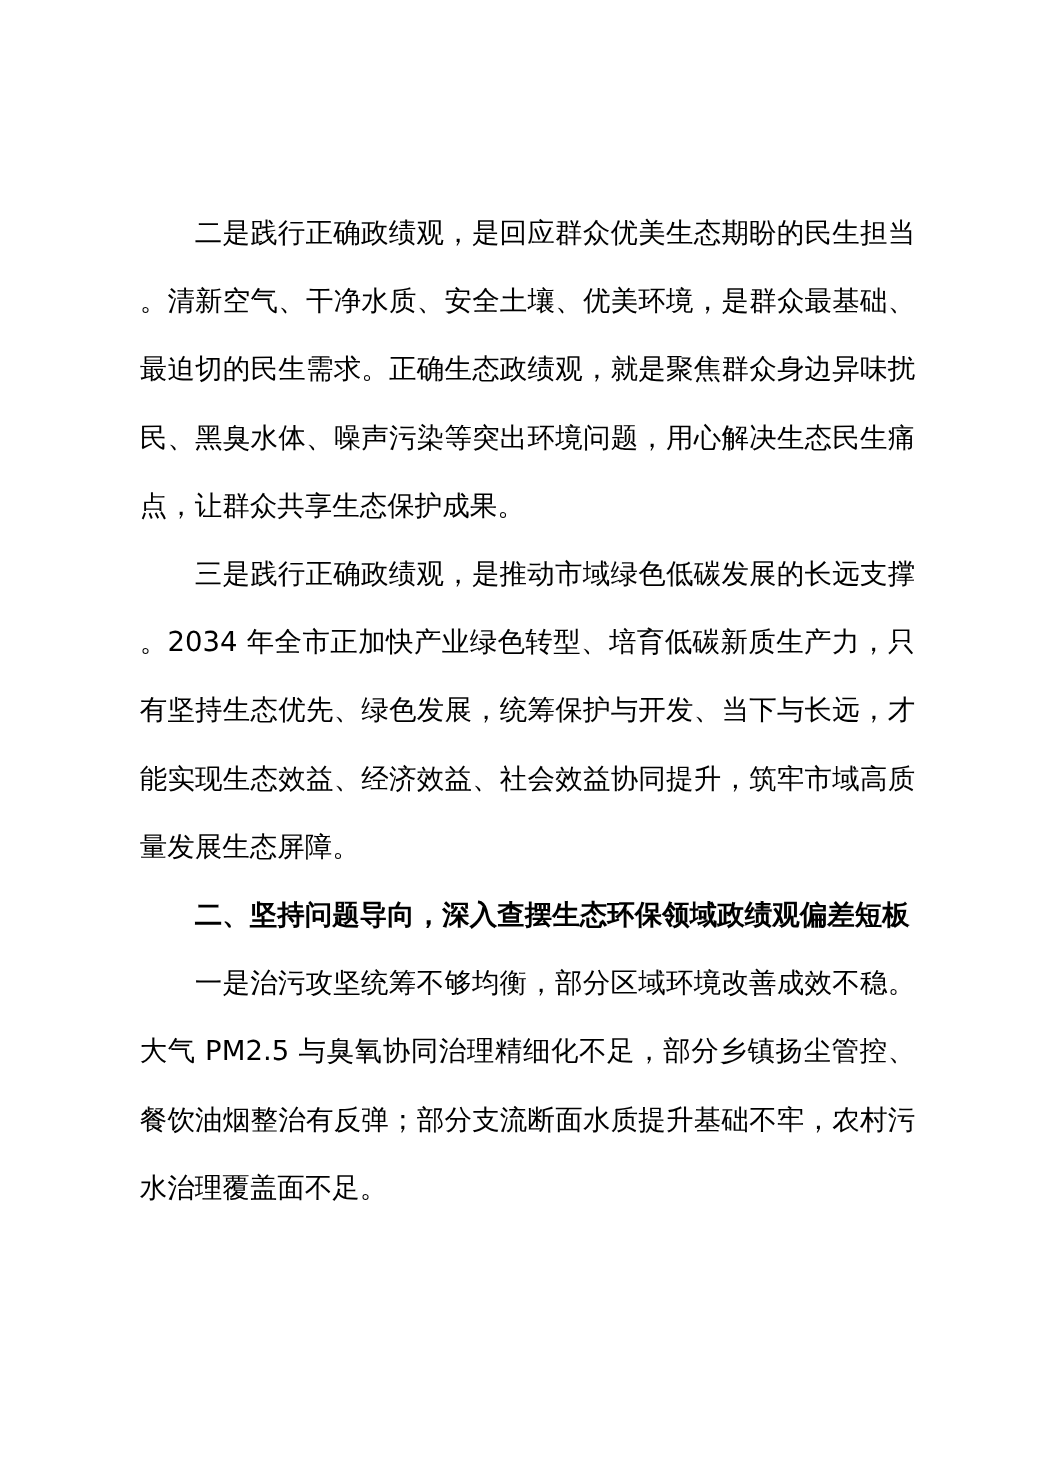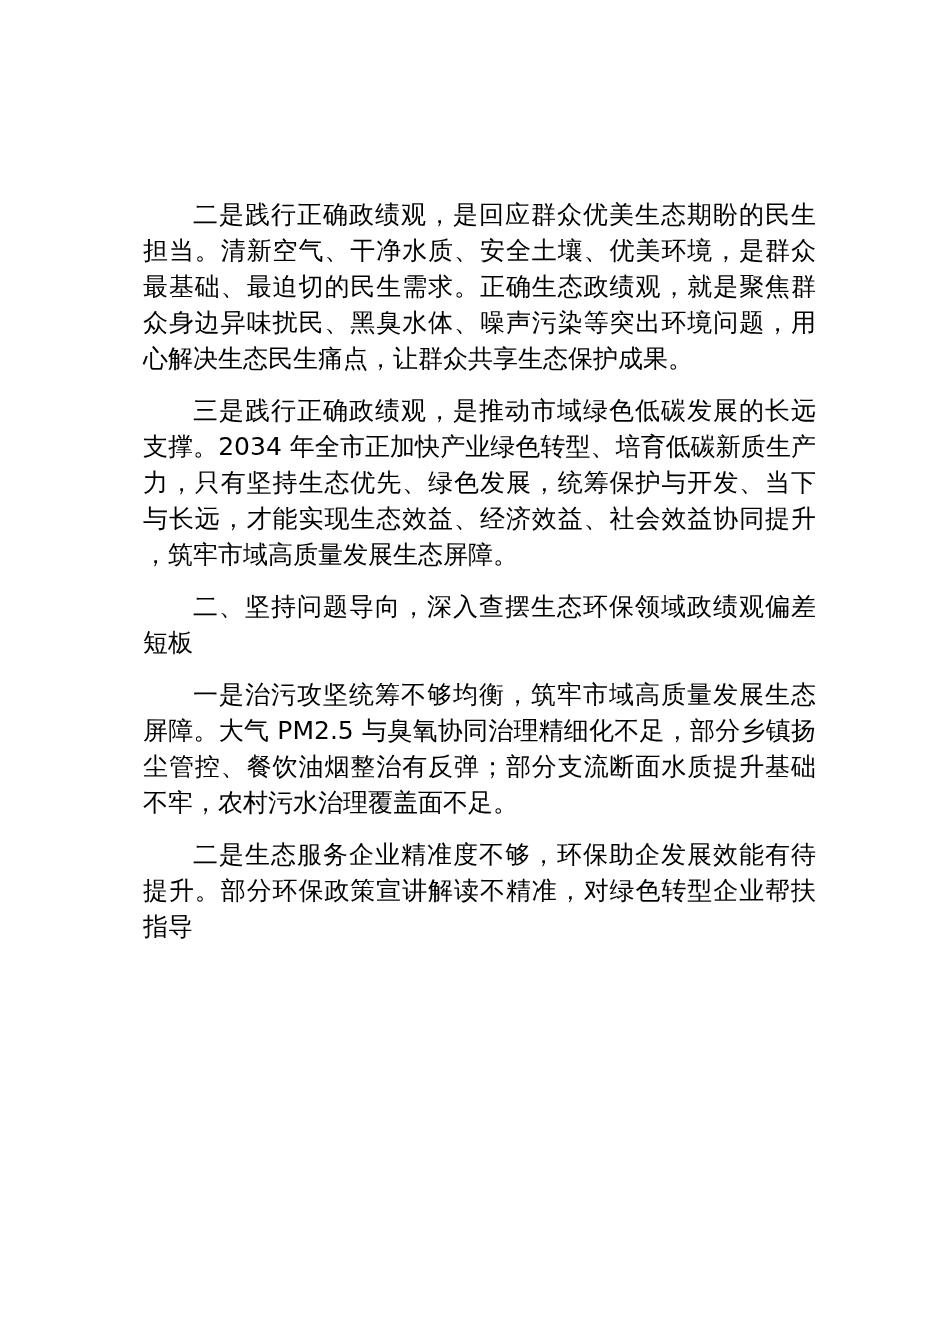--- a/index.html
+++ b/index.html
@@ -15,38 +15,37 @@
       font-family: "DejaVu Sans", sans-serif;
       color: #000000;
     }
     .page {
       position: absolute;
       left: 127px;
       top: 181px;
       width: 705px;
     }
     .para {
-      margin: 16px;
+      margin: 0;
       font-size: 25px;
-      line-height: 36px;
+      line-height: 62px;
       letter-spacing: 0px;
       text-align: justify;
       text-justify: inter-character;
       word-break: break-all;
       line-break: anywhere;
     }
     .indent {
       text-indent: 50px;
     }
     .heading {
-      font-weight: normal;
+      font-weight: bold;
     }
   </style>
 </head>
 <body>
 
 <div class="page">
   <p class="para indent">二是践行正确政绩观，是回应群众优美生态期盼的民生担当。清新空气、干净水质、安全土壤、优美环境，是群众最基础、最迫切的民生需求。正确生态政绩观，就是聚焦群众身边异味扰民、黑臭水体、噪声污染等突出环境问题，用心解决生态民生痛点，让群众共享生态保护成果。</p>
   <p class="para indent">三是践行正确政绩观，是推动市域绿色低碳发展的长远支撑。2034 年全市正加快产业绿色转型、培育低碳新质生产力，只有坚持生态优先、绿色发展，统筹保护与开发、当下与长远，才能实现生态效益、经济效益、社会效益协同提升，筑牢市域高质量发展生态屏障。</p>
   <p class="para indent heading">二、坚持问题导向，深入查摆生态环保领域政绩观偏差短板</p>
-  <p class="para indent">一是治污攻坚统筹不够均衡，筑牢市域高质量发展生态屏障。大气 PM2.5 与臭氧协同治理精细化不足，部分乡镇扬尘管控、餐饮油烟整治有反弹；部分支流断面水质提升基础不牢，农村污水治理覆盖面不足。</p>
-  <p class="para indent">二是生态服务企业精准度不够，环保助企发展效能有待提升。部分环保政策宣讲解读不精准，对绿色转型企业帮扶指导</p>
+  <p class="para indent">一是治污攻坚统筹不够均衡，部分区域环境改善成效不稳。大气 PM2.5 与臭氧协同治理精细化不足，部分乡镇扬尘管控、餐饮油烟整治有反弹；部分支流断面水质提升基础不牢，农村污水治理覆盖面不足。</p>
 </div>
 
 </body></html>

